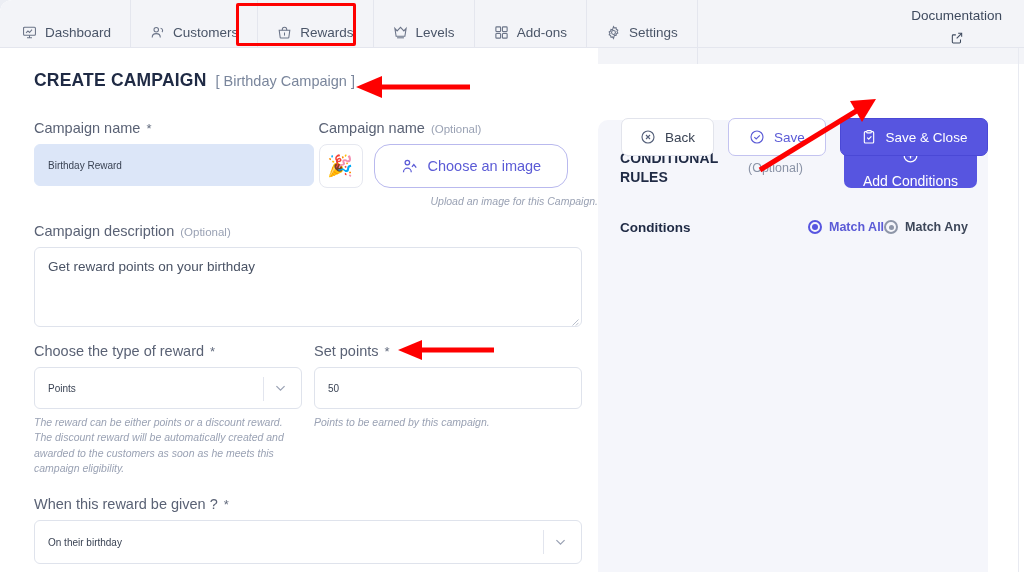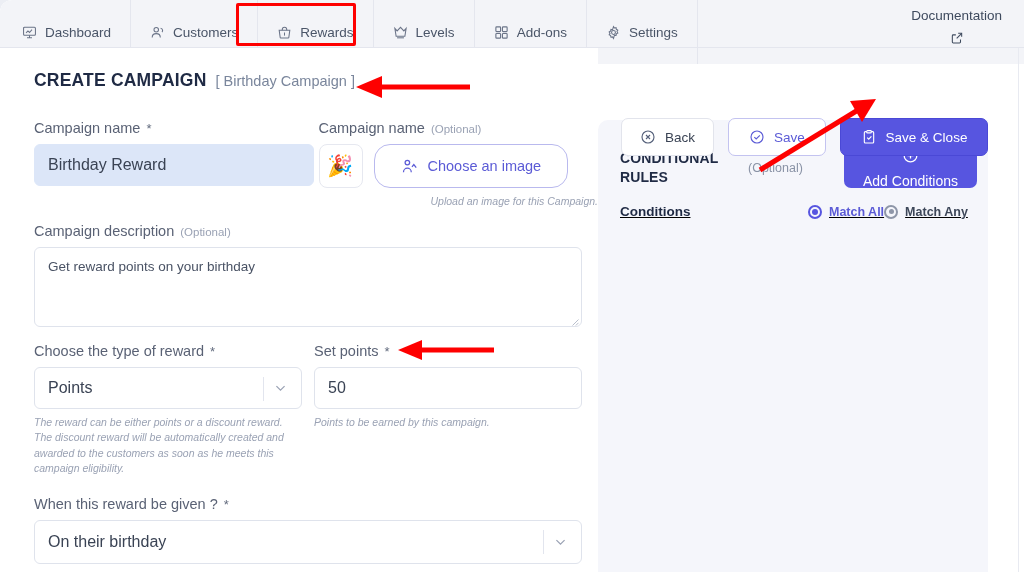--- a/index.html
+++ b/index.html
@@ -108,21 +108,21 @@
   .optional { font-size: 11.5px; color: #9aa2b4; }
 
   .input {
     height: 42px;
     border: 1px solid #dfe3ec;
     border-radius: 6px;
     background: #ffffff;
     display: flex;
     align-items: center;
     padding: 0 13px;
-    font-size: 16px;
+    font-size: 10px;
     color: #3a4354;
   }
   .input.focused {
     background: #dce6f8;
     border-color: #dce6f8;
   }
   .select {
     position: relative;
     padding-right: 42px;
     cursor: pointer;
@@ -268,23 +268,22 @@
     align-items: center;
     justify-content: center;
     gap: 9px;
     padding: 0 19px;
     cursor: pointer;
     border: none;
     flex-direction: column;
   }
   .cond-row {
     display: flex;
-    align-items: center;
-    margin-top: 16px;
-    text-decoration: underline;
+    align-items: flex-start;
+    margin-top: 32px;
   }
   .cond-label {
     font-size: 13.5px;
     font-weight: bold;
     color: #1f2a44;
     width: 188px;
   }
   .radio-group { display: flex; align-items: center; }
   .radio-opt {
     display: flex;

